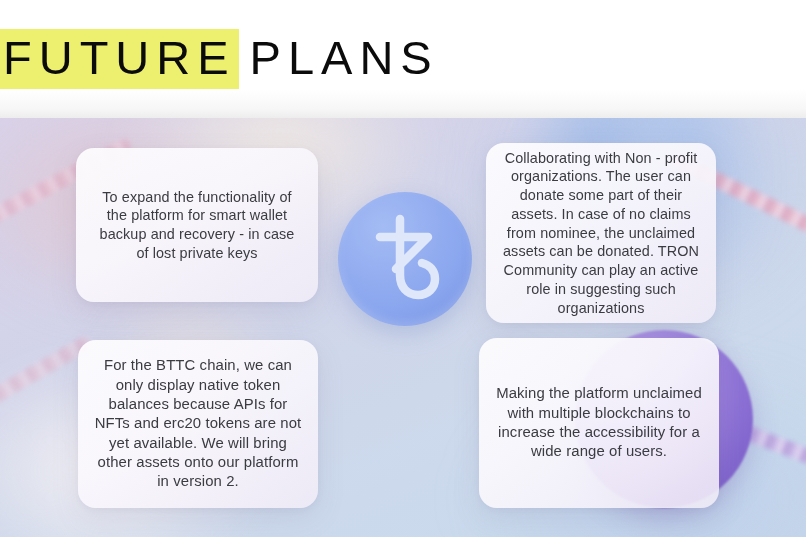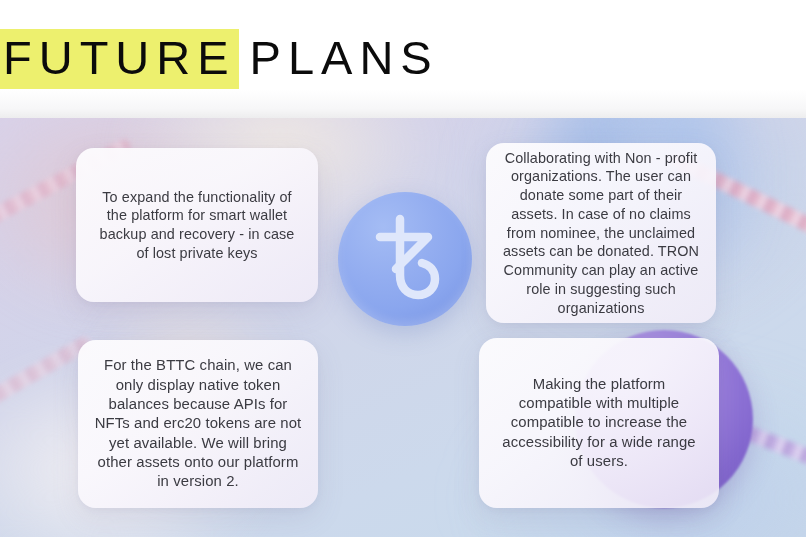--- a/index.html
+++ b/index.html
@@ -297,17 +297,17 @@
 
     <div class="card" id="card2">
       <p>Collaborating with Non - profit organizations. The user can donate some part of their assets. In case of no claims from nominee, the unclaimed assets can be donated. TRON Community can play an active role in suggesting such organizations</p>
     </div>
 
     <div class="card" id="card3">
       <p>For the BTTC chain, we can only display native token balances because APIs for NFTs and erc20 tokens are not yet available. We will bring other assets onto our platform in version 2.</p>
     </div>
 
     <div class="card" id="card4">
-      <p>Making the platform compatible with multiple compatible to increase the accessibility for a wide range of users.</p>
+      <p>Making the platform unclaimed with multiple blockchains to increase the accessibility for a wide range of users.</p>
     </div>
 
   </div>
 </div>
 
 </body></html>

